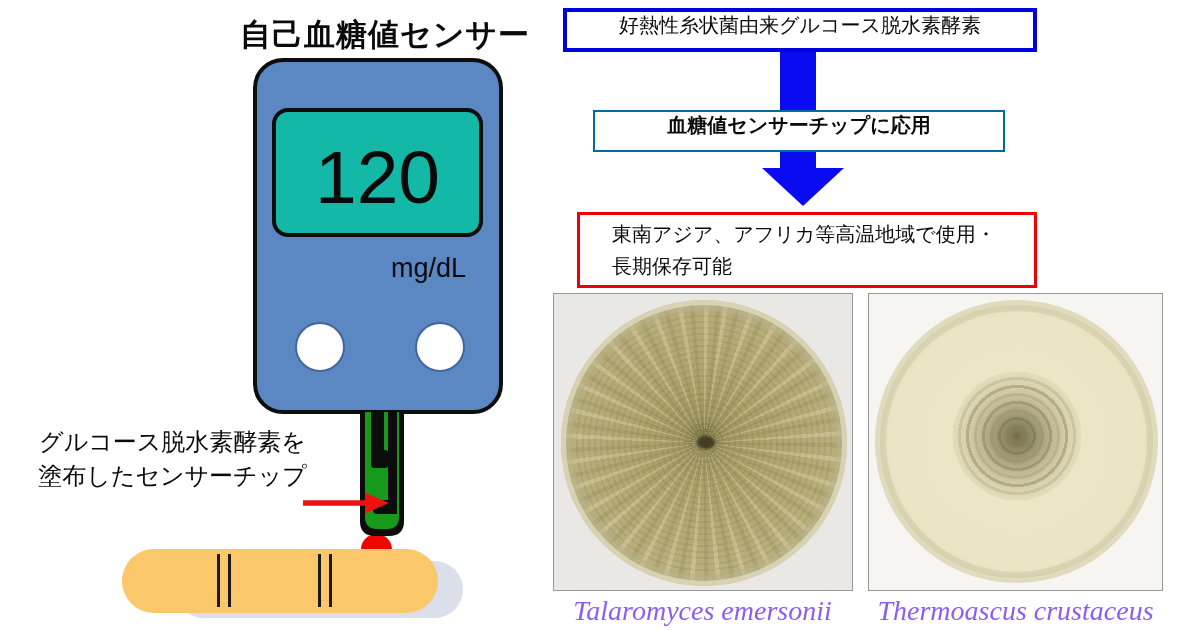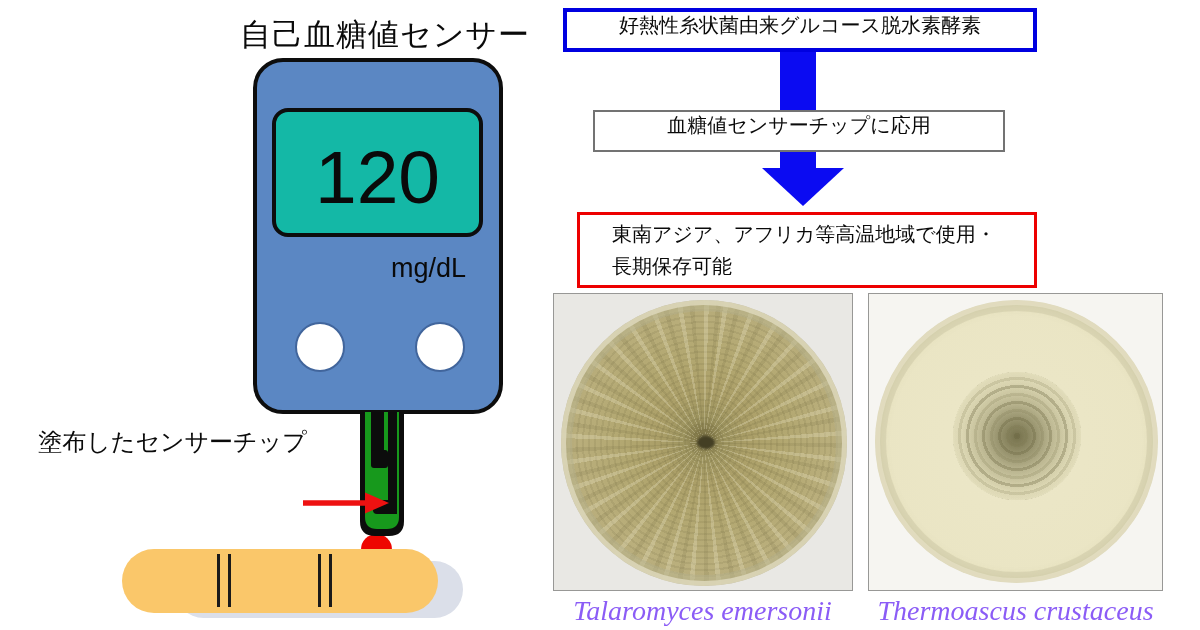--- a/index.html
+++ b/index.html
@@ -3,21 +3,21 @@
 <meta charset="utf-8">
 <style>
   html,body{margin:0;padding:0;background:#ffffff;}
   .stage{
     position:relative;width:1200px;height:630px;background:#ffffff;overflow:hidden;
     font-family:"Liberation Sans","DejaVu Sans",sans-serif;color:#111;
   }
   
   .title{
     position:absolute;left:230px;top:14px;width:310px;text-align:center;
-    font-size:31px;font-weight:400;letter-spacing:1px;color:#0a0a0a;
+    font-size:31px;font-weight:700;letter-spacing:1px;color:#0a0a0a;
   }
   .device-body{
     position:absolute;left:253px;top:58px;width:242px;height:348px;
     background:#5b87c3;border:4px solid #0d0d0d;border-radius:30px;
   }
   .device-screen{
     position:absolute;left:272px;top:108px;width:203px;height:121px;
     background:#14b8a6;border:4.5px solid #0d0d0d;border-radius:16px;
   }
   .screen-reading{
@@ -53,21 +53,21 @@
     font-size:24px;line-height:34px;color:#0a0a0a;z-index:4;
   }
   .red-arrow-svg{position:absolute;left:300px;top:490px;z-index:5;}
   
   .flow-arrow-svg{position:absolute;left:758px;top:50px;z-index:1;}
   .flow-box{
     position:absolute;background:#ffffff;display:flex;align-items:flex-start;justify-content:center;
     text-align:center;font-size:20px;color:#0a0a0a;z-index:2;box-sizing:border-box;
   }
   .box-enzyme{left:563px;top:8px;width:474px;height:44px;border:4px solid #0000e0;}
-  .box-apply{left:593px;top:110px;width:412px;height:42px;border:2px solid #737373;}
+  .box-apply{left:593px;top:110px;width:412px;height:42px;border:2px solid #0369a1;font-weight:bold;}
   .box-benefit{left:577px;top:212px;width:460px;height:76px;border:3px solid #ed0000;
     flex-direction:column;line-height:32px;padding-left:32px;}
   
   .photo{position:absolute;box-sizing:border-box;border:1.5px solid #989896;}
   .photo-left{left:553px;top:293px;width:300px;height:298px;background:#e9e8e4;}
   .photo-right{left:868px;top:293px;width:295px;height:298px;background:#f6f5f1;}
   .dish{position:absolute;border-radius:50%;}
   .dish-left{
     left:7px;top:6px;width:286px;height:286px;
     background:
@@ -131,20 +131,21 @@
 
   <div class="finger-shadow"></div>
   <div class="finger">
     <div class="crease crease-1"></div>
     <div class="crease crease-2"></div>
     <div class="crease crease-3"></div>
     <div class="crease crease-4"></div>
   </div>
 
   <div class="chip-label">
+    <div>グルコース脱水素酵素を</div>
     <div>塗布したセンサーチップ</div>
   </div>
   <svg class="red-arrow-svg" width="92" height="26" viewBox="0 0 92 26">
     <line x1="3" y1="13" x2="67" y2="13" stroke="#ee1111" stroke-width="5.5"></line>
     <polygon points="65,2.5 65,23.5 89,13" fill="#ee1111"></polygon>
   </svg>
 
   <svg class="flow-arrow-svg" width="90" height="158" viewBox="0 0 90 158">
     <rect x="22" y="0" width="36" height="120" fill="#0b0bf2"></rect>
     <polygon points="4,118 86,118 45,156" fill="#0b0bf2"></polygon>

